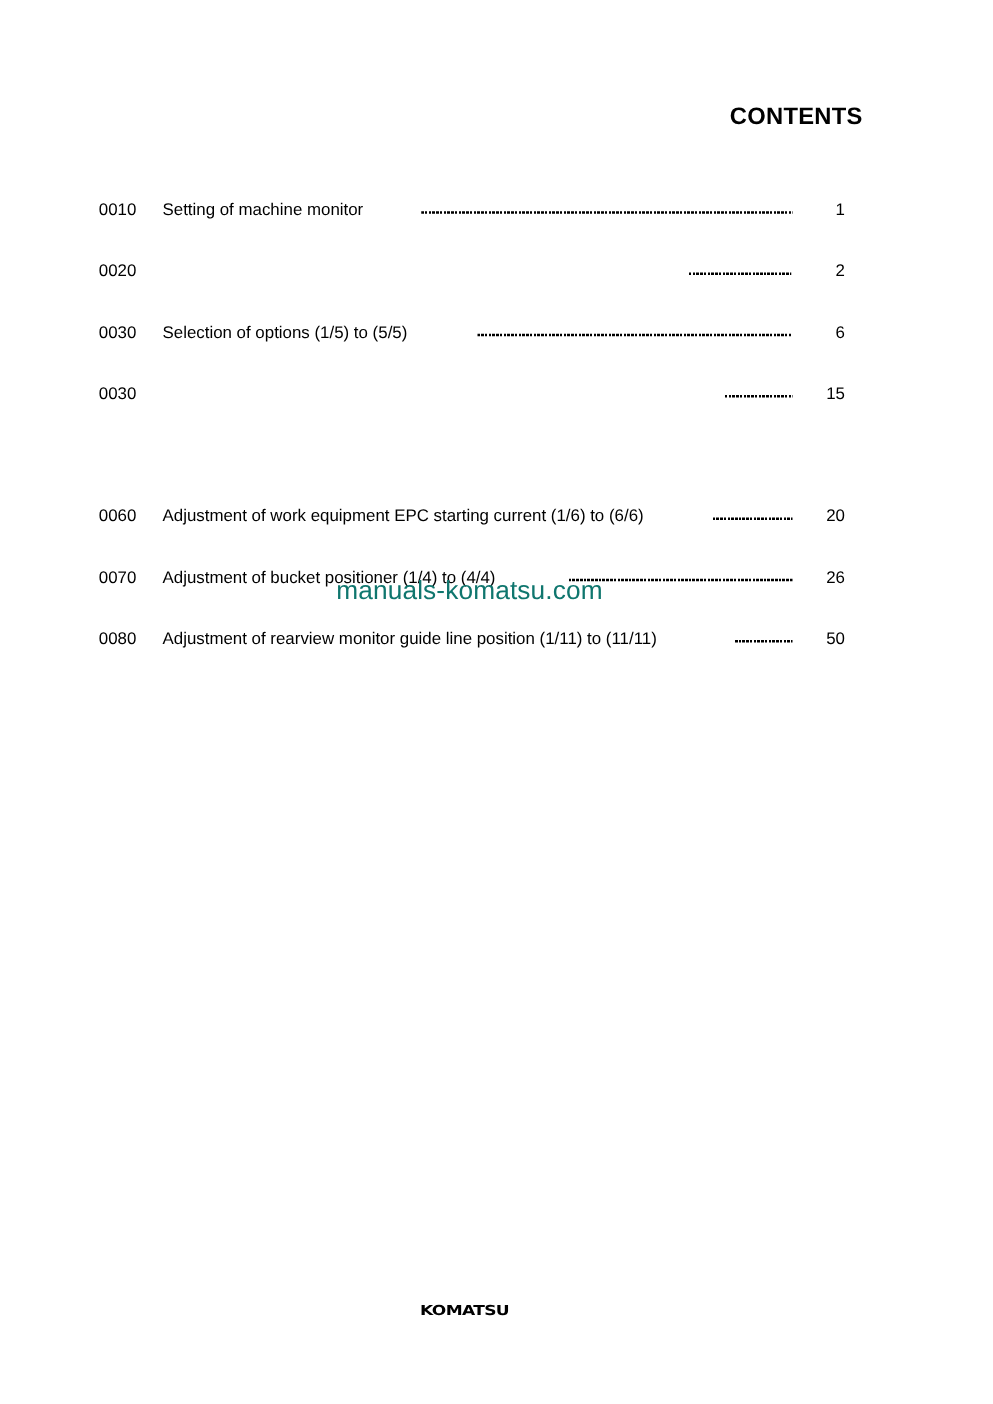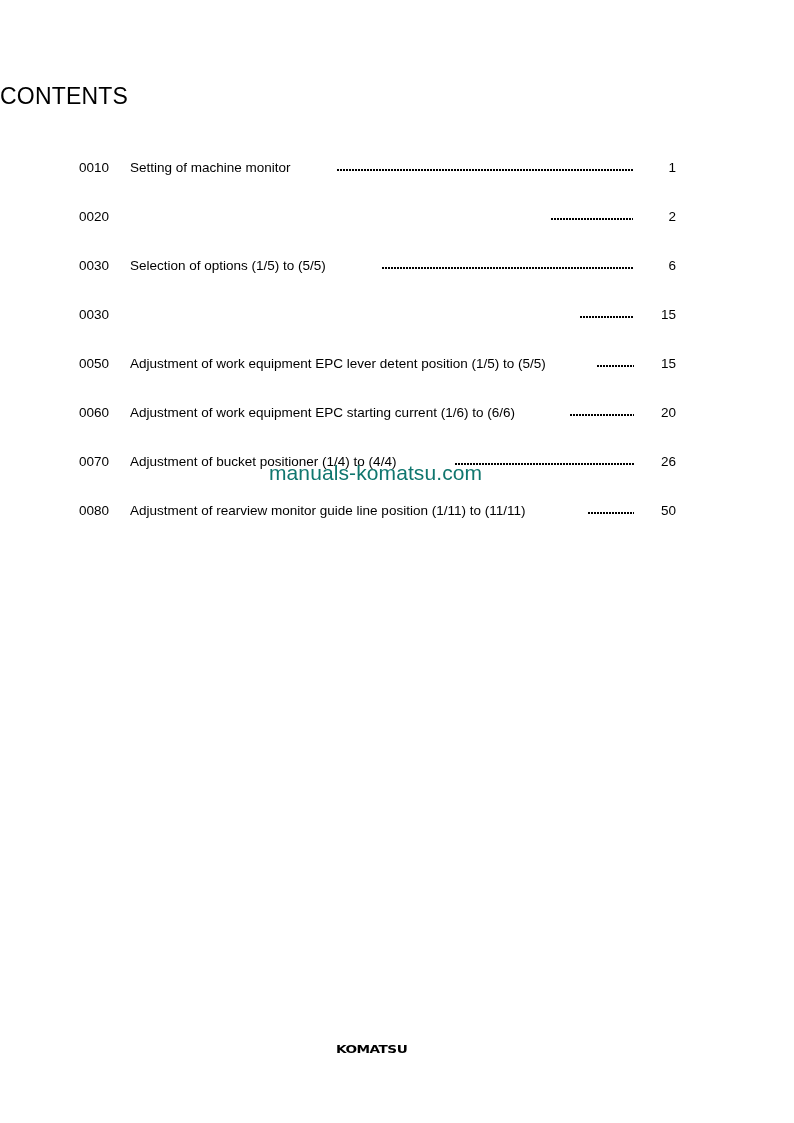--- a/index.html
+++ b/index.html
@@ -13,23 +13,23 @@
       position: relative;
       overflow: hidden;
       font-family: "Liberation Sans", sans-serif;
       color: #000000;
     }
     .page-title {
       position: absolute;
       left: 0;
       width: 690px;
       top: 83px;
-      text-align: left;
-      font-size: 23px;
-      font-weight: normal;
+      text-align: right;
+      font-size: 19px;
+      font-weight: bold;
       letter-spacing: 0.2px;
     }
     .toc {
       position: absolute;
       left: 0;
       top: 0;
       width: 776px;
       height: 540px;
     }
     .toc-row {
@@ -112,26 +112,20 @@
     <span class="toc-code">0030</span>
     <span class="toc-title">Selection of options (1/5) to (5/5)</span>
     <span class="toc-leader" style="left:382px;width:251px"></span>
     <span class="toc-page">6</span>
   </div>
   <div class="toc-row" style="top:305px">
     <span class="toc-code">0030</span>
     <span class="toc-leader" style="left:580px;width:54px"></span>
     <span class="toc-page">15</span>
   </div>
-  <div class="toc-row" style="top:354px">
-    <span class="toc-code">0050</span>
-    <span class="toc-title">Adjustment of work equipment EPC lever detent position (1/5) to (5/5)</span>
-    <span class="toc-leader" style="left:597px;width:37px"></span>
-    <span class="toc-page">15</span>
-  </div>
   <div class="toc-row" style="top:403px">
     <span class="toc-code">0060</span>
     <span class="toc-title">Adjustment of work equipment EPC starting current (1/6) to (6/6)</span>
     <span class="toc-leader" style="left:570px;width:64px"></span>
     <span class="toc-page">20</span>
   </div>
   <div class="toc-row" style="top:452px">
     <span class="toc-code">0070</span>
     <span class="toc-title">Adjustment of bucket positioner (1/4) to (4/4)</span>
     <span class="toc-leader" style="left:455px;width:179px"></span>

